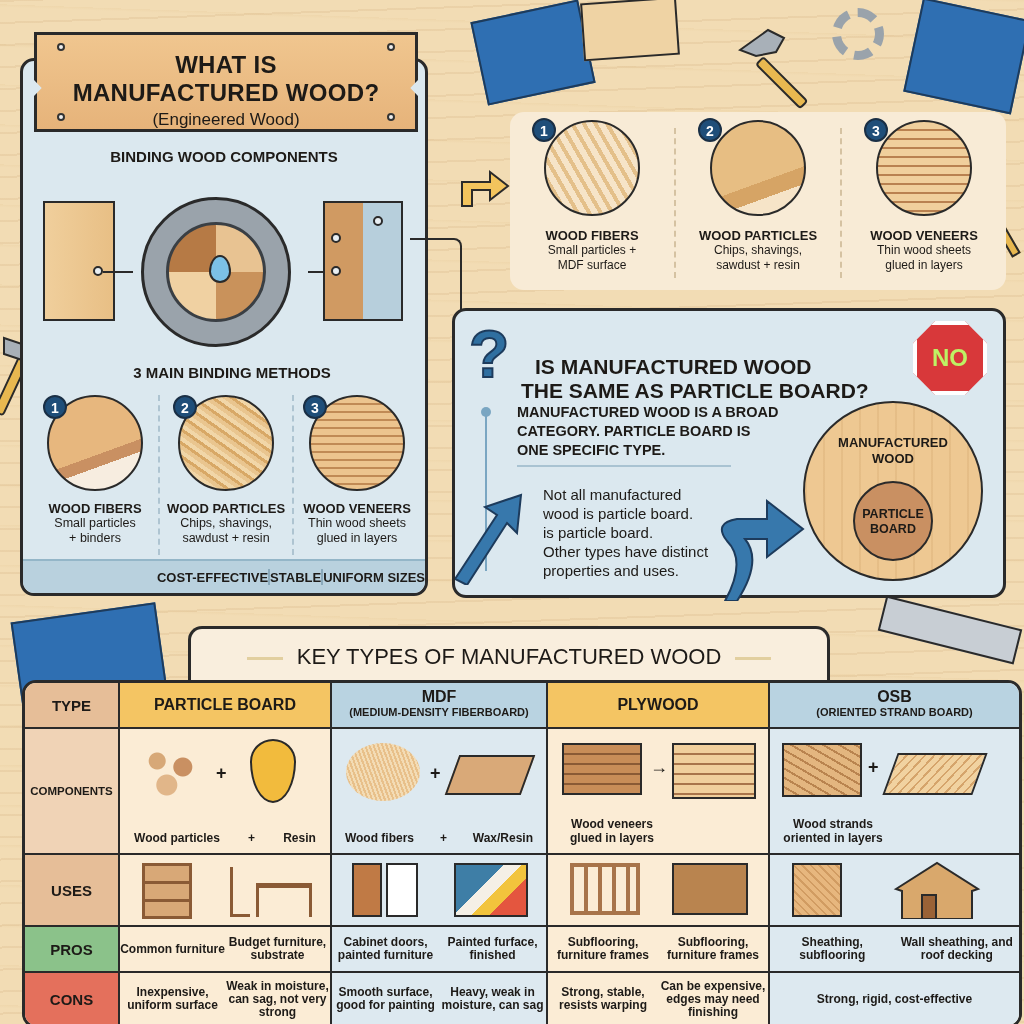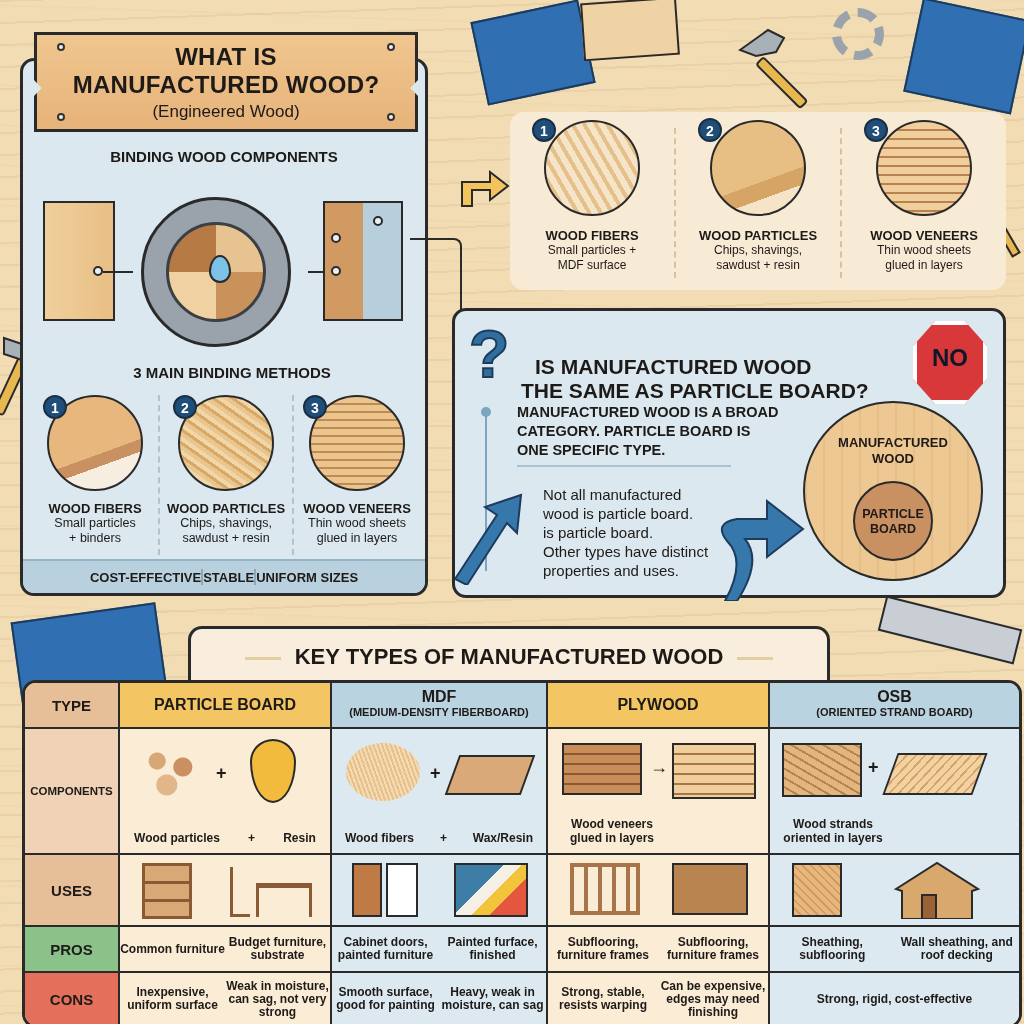--- a/index.html
+++ b/index.html
@@ -23,68 +23,68 @@
     border: 3px solid #2a2a2a; border-radius: 14px;
   }
   #title-sign {
     left: 34px; top: 32px; width: 384px; height: 100px;
     background: linear-gradient(180deg, #f0c68f, #e6b37a);
     border: 3px solid #2a2a2a;
     clip-path: polygon(0 0, 100% 0, 100% 48%, 98% 56%, 100% 64%, 100% 100%, 0 100%, 0 64%, 2% 56%, 0 48%);
     text-align: center; z-index: 3;
   }
   #title-sign .nail { position:absolute; width:8px; height:8px; border:2px solid #333; border-radius:50%; background:#eee; }
-  #title-sign .t1 { font-size: 24px; font-weight: 800; letter-spacing: 0.3px; line-height: 28px; margin-top: 8px; }
+  #title-sign .t1 { font-size: 24px; font-weight: 800; letter-spacing: 0.3px; line-height: 28px; margin-top: 16px; }
   #title-sign .t2 { font-size: 17px; margin-top: 3px; }
   .subhead { font-weight: 700; font-size: 15px; text-align: center; line-height: 19px; }
 
   .diagram-board { border: 2px solid #2a2a2a; }
   .gear {
     width: 150px; height: 150px; border-radius: 50%;
     background: #9aa3ab; border: 3px solid #2a2a2a;
   }
   .gear-inner { position:absolute; left:22px; top:22px; width:100px; height:100px; border-radius:50%;
     background: conic-gradient(#e8c392 0 90deg, #c9925b 90deg 180deg, #f0d1a2 180deg 270deg, #b67a45 270deg 360deg);
     border: 3px solid #3a3f44; }
   .drop { position:absolute; left:40px; top:30px; width:22px; height:28px; background:#7cc1e6; border:2px solid #2a2a2a; border-radius: 50% 50% 50% 50% / 60% 60% 40% 40%; }
   .arrow-line { height: 2px; background: #2a2a2a; }
   .dot { width: 10px; height: 10px; border-radius: 50%; border: 2px solid #2a2a2a; background: #e8eef2; }
 
   .method { text-align: center; }
   .method .circ { width: 96px; height: 96px; border-radius: 50%; border: 2px solid #2a2a2a; margin: 0 auto; position:relative; overflow:hidden; }
   .badge { position:absolute; width: 24px; height: 24px; border-radius: 50%; background:#1f4e79; color:#fff; font-weight:800; font-size:14px; text-align:center; line-height:22px; border:2px solid #1a2f45; }
   .method .name { font-weight: 800; font-size: 13px; margin-top: 10px; }
   .method .desc { font-size: 12.5px; line-height: 15px; }
-  .benefit-bar { background: #b9d1de; border-top: 2px solid #94b6c8; display:flex; justify-content: center; align-items:center; font-weight:700; font-size:13px; border-radius: 0 0 12px 12px; }
+  .benefit-bar { background: #b9d1de; border-top: 2px solid #94b6c8; display:flex; justify-content: flex-end; align-items:center; font-weight:700; font-size:13px; border-radius: 0 0 12px 12px; }
   .benefit-bar .sep { width: 2px; height: 16px; background: #8aa9bb; }
 
   
   #types-card { left: 510px; top: 112px; width: 496px; height: 178px; background: #f8ebd6; border-radius: 14px; }
   .tcol { position:absolute; top: 8px; width: 160px; text-align:center; }
   .tcol .circ { width: 96px; height: 96px; border-radius:50%; border:2px solid #2a2a2a; margin: 0 auto; position:relative; overflow:hidden; background:#f6e4c8; }
   .tcol .name { font-weight:800; font-size: 13px; margin-top: 12px; }
   .tcol .desc { font-size: 12px; line-height: 15px; }
   .vsep { position:absolute; top:16px; width:0; height:150px; border-left: 2px dashed #d5c2a2; }
 
   
   #q-panel { left: 452px; top: 308px; width: 554px; height: 290px; background: #dbe8ef; border: 3px solid #2a2a2a; border-radius: 14px; }
   #q-title { font-weight: 800; font-size: 21px; line-height: 24px; }
-  #stop-sign { width: 74px; height: 83px; background: #d8383a; border: 4px solid #fff; outline: 2px solid #7a1c1c;
+  #stop-sign { width: 74px; height: 74px; background: #d8383a; border: 4px solid #fff; outline: 2px solid #7a1c1c;
     clip-path: polygon(30% 0, 70% 0, 100% 30%, 100% 70%, 70% 100%, 30% 100%, 0 70%, 0 30%);
-    color: #0f172a; font-weight: 800; font-size: 24px; text-align: center; line-height: 66px; }
+    color: #bef264; font-weight: 800; font-size: 24px; text-align: center; line-height: 66px; }
   #q-body1 { font-weight: 700; font-size: 14.5px; line-height: 19px; }
   #q-body2 { font-size: 15px; line-height: 19px; }
   .venn-outer { width: 180px; height: 180px; border-radius:50%; background: #eec892; border: 2px solid #2a2a2a;
     background-image: repeating-linear-gradient(90deg, rgba(180,130,70,0.15) 0 2px, transparent 2px 18px); }
   .venn-inner { width: 80px; height: 80px; border-radius:50%; background:#c99062; border:2px solid #2a2a2a; text-align:center; font-weight:800; font-size:12.5px; line-height:15px; padding-top:24px; }
   .venn-label { font-weight:800; font-size:13px; text-align:center; line-height:16px; }
 
   
   #table-title-card { left: 188px; top: 626px; width: 642px; height: 64px; background: #f9eedd; border: 3px solid #2a2a2a; border-bottom:none; border-radius: 14px 14px 0 0; }
-  #table-title { font-weight: 700; font-size: 22px; text-align:center; line-height: 56px; }
+  #table-title { font-weight: 400; font-size: 22px; text-align:center; line-height: 56px; }
   #table-title::before, #table-title::after { content: ""; display:inline-block; width: 36px; height: 3px; background:#e2cf9f; vertical-align: middle; margin: 0 14px; }
   #types-table { left: 22px; top: 680px; width: 1000px; border: 3px solid #2a2a2a; border-radius: 14px; overflow: hidden; background:#fbeedc; }
   .row { display: flex; border-bottom: 2px solid #2a2a2a; }
   .row:last-child { border-bottom: none; }
   .cell { border-right: 2px solid #2a2a2a; position: relative; }
   .cell:last-child { border-right: none; }
   .c0 { width: 95px; font-weight: 800; display:flex; align-items:center; justify-content:center; }
   .c-pb { width: 212px; } .c-mdf { width: 216px; } .c-ply { width: 222px; } .c-osb { flex:1; }
   .hdr .c0 { background:#e6be98; font-size: 15px; }
   .hdr .cell { height: 44px; text-align:center; }

